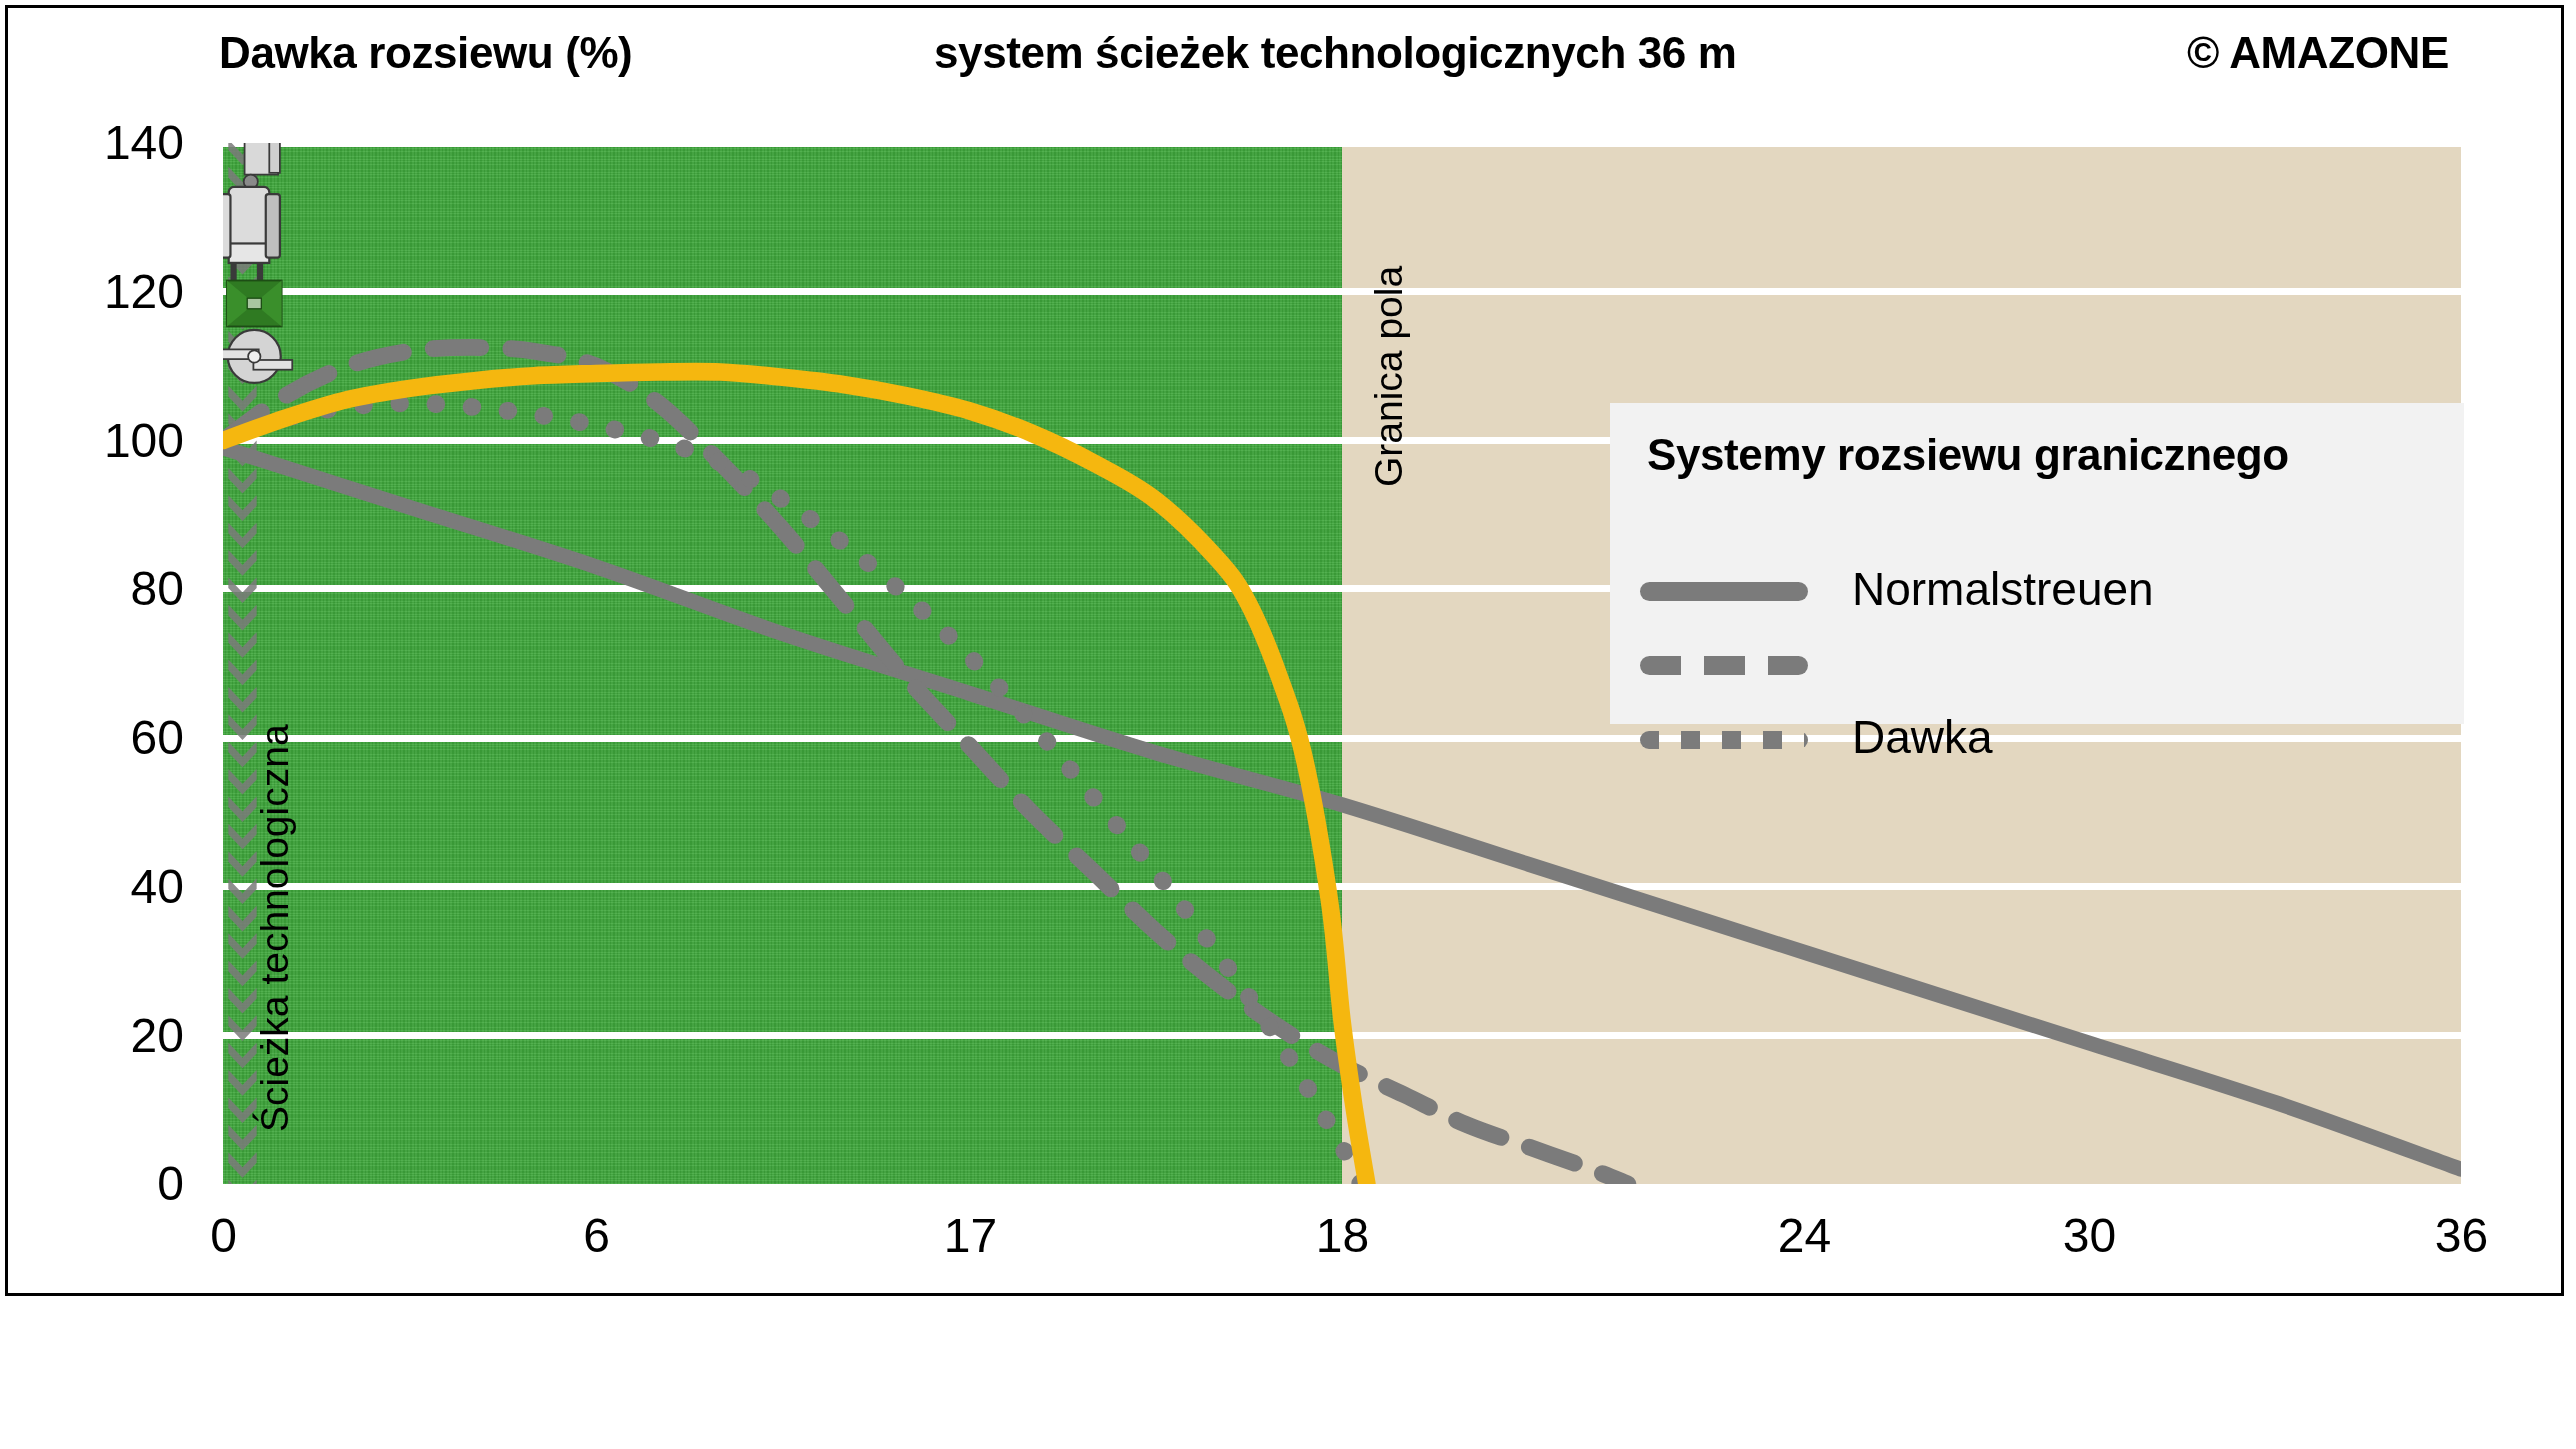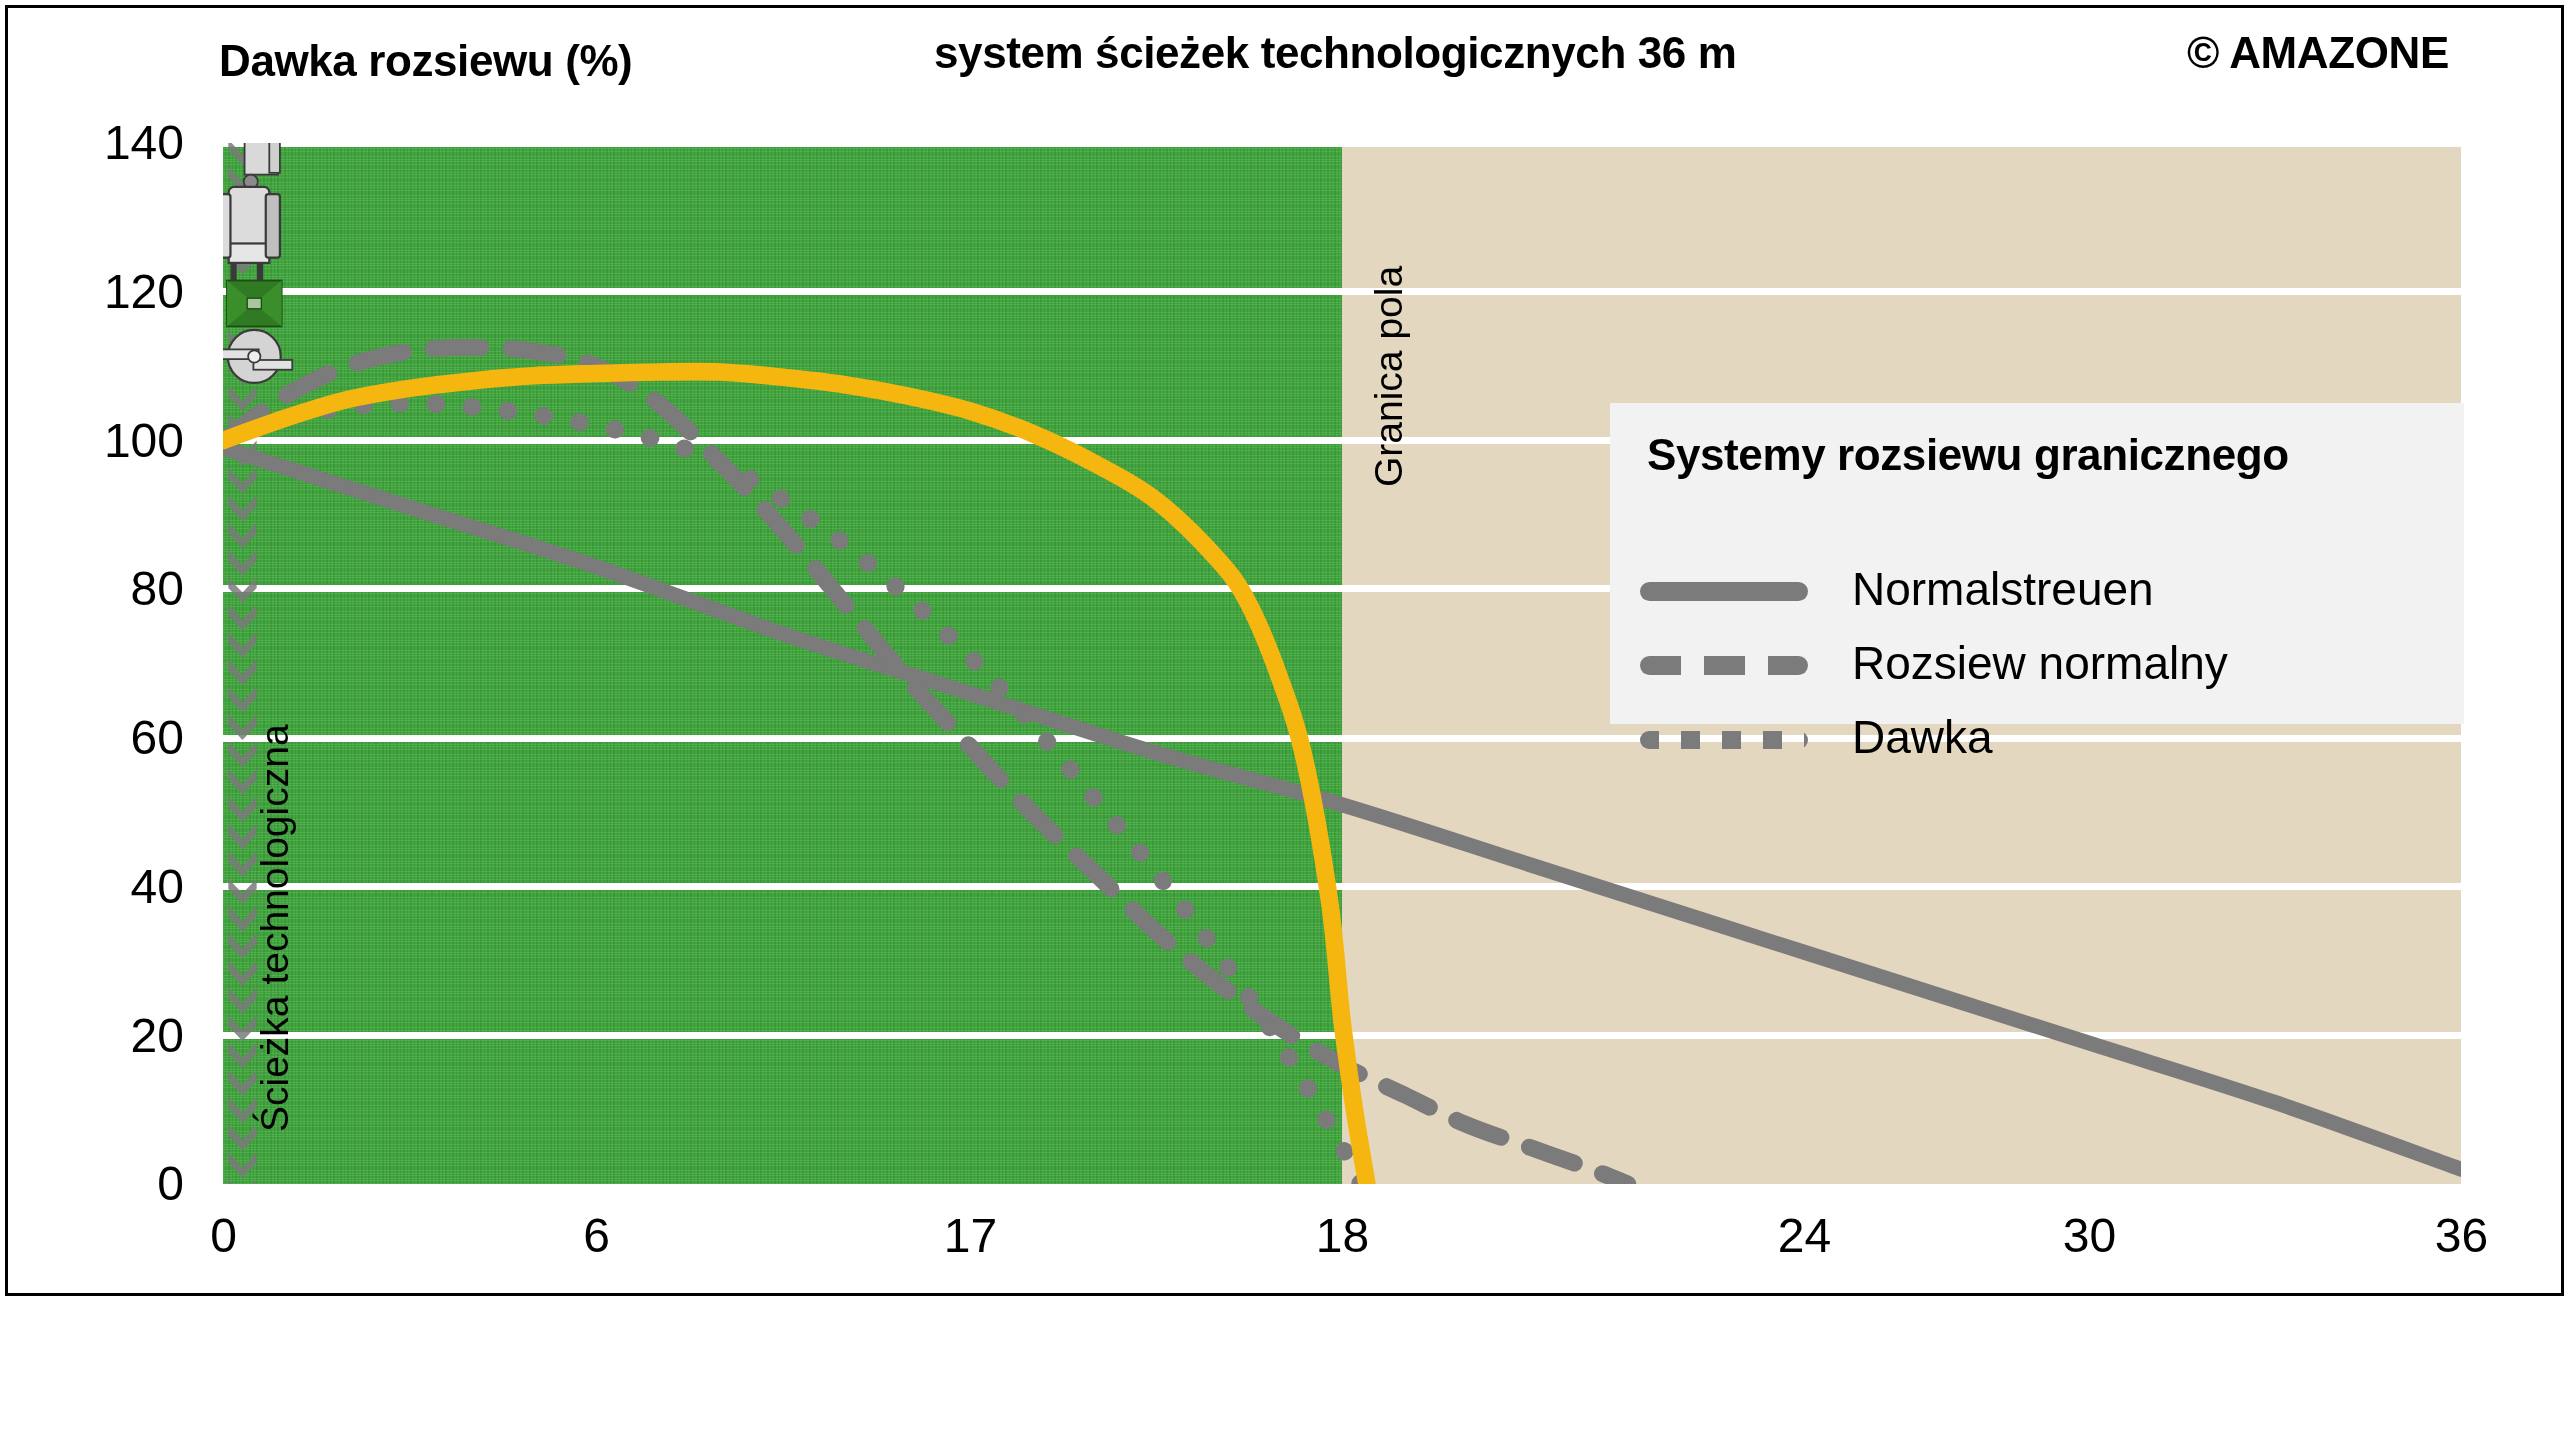--- a/index.html
+++ b/index.html
@@ -44,21 +44,21 @@
   }
   .hdr-text {
     position: absolute;
     font-weight: bold;
     color: #000000;
     white-space: nowrap;
     font-size: 44px;
     line-height: 55px;
     letter-spacing: -0.4px;
   }
-  #hdr-ylabel { left: 219px; top: 8px; text-align: center; }
+  #hdr-ylabel { left: 219px; top: 0px; text-align: center; }
   #hdr-title  { left: 934px; top: 0px; }
   #hdr-copy   { left: 2187px; top: 0px; font-family: Liberation Sans, sans-serif; }
 
   
   #plotwrap {
     position: absolute;
     left: 0; top: 0;
     width: 2576px;
     height: 1449px;
   }
@@ -336,21 +336,20 @@
     <div id="legend">
       <div id="legend-title">Systemy rozsiewu granicznego</div>
 
       <div class="legend-row" style="top:108px">
         <div class="legend-swatch" style="background:#7B7B7B;border-radius:9.7px;"></div>
         <div class="legend-label">Normalstreuen</div>
       </div>
 
       <div class="legend-row" style="top:182px">
         <div class="legend-swatch" style="background:repeating-linear-gradient(90deg,#7B7B7B 0,#7B7B7B 41px,transparent 41px,transparent 64px);border-radius:9.7px;"></div>
-        <div class="legend-label">Rozsiew normalny</div>
       </div>
 
       <div class="legend-row" style="top:256px">
         <div class="legend-swatch" style="background:repeating-linear-gradient(90deg,#7B7B7B 0,#7B7B7B 19.4px,transparent 19.4px,transparent 41px);border-radius:9.7px;height:18.5px;top:25.6px;"></div>
         <div class="legend-label">Dawka</div>
       </div>
 
     </div>
 
   </div>

